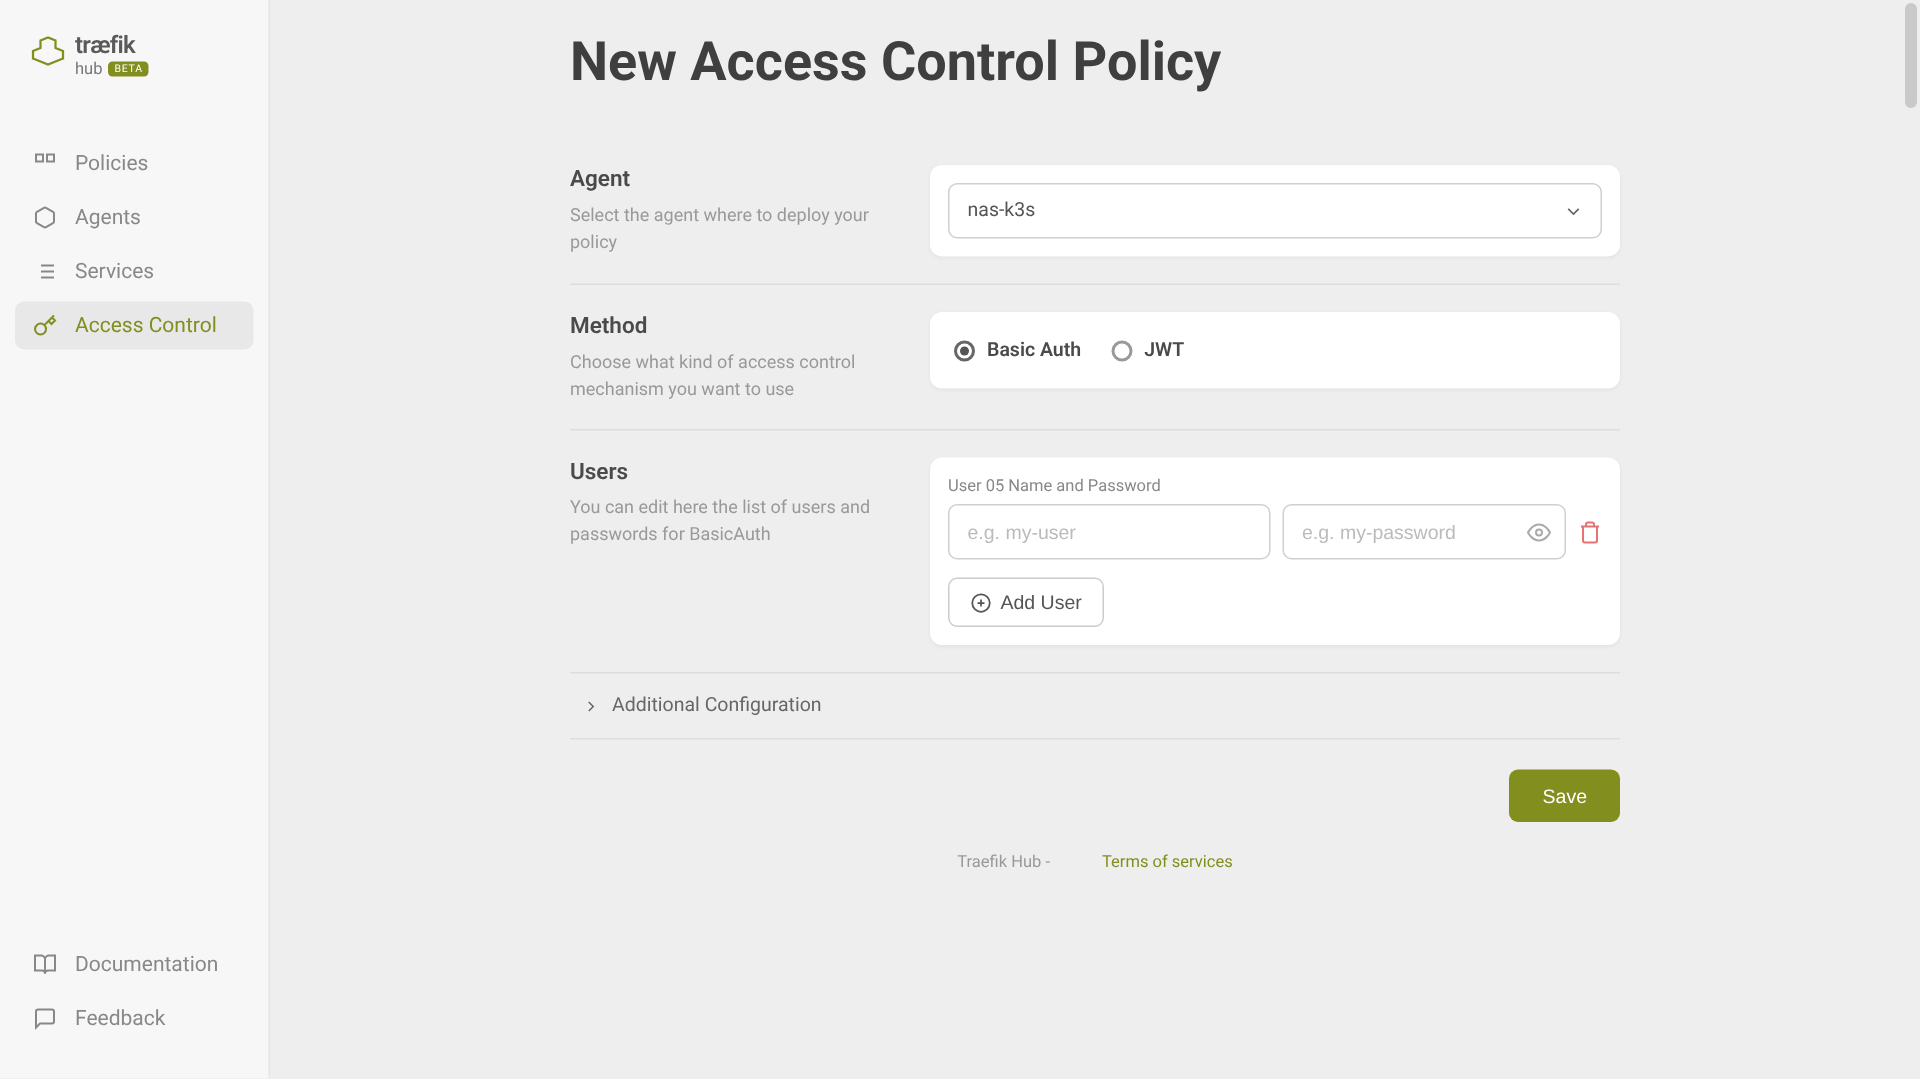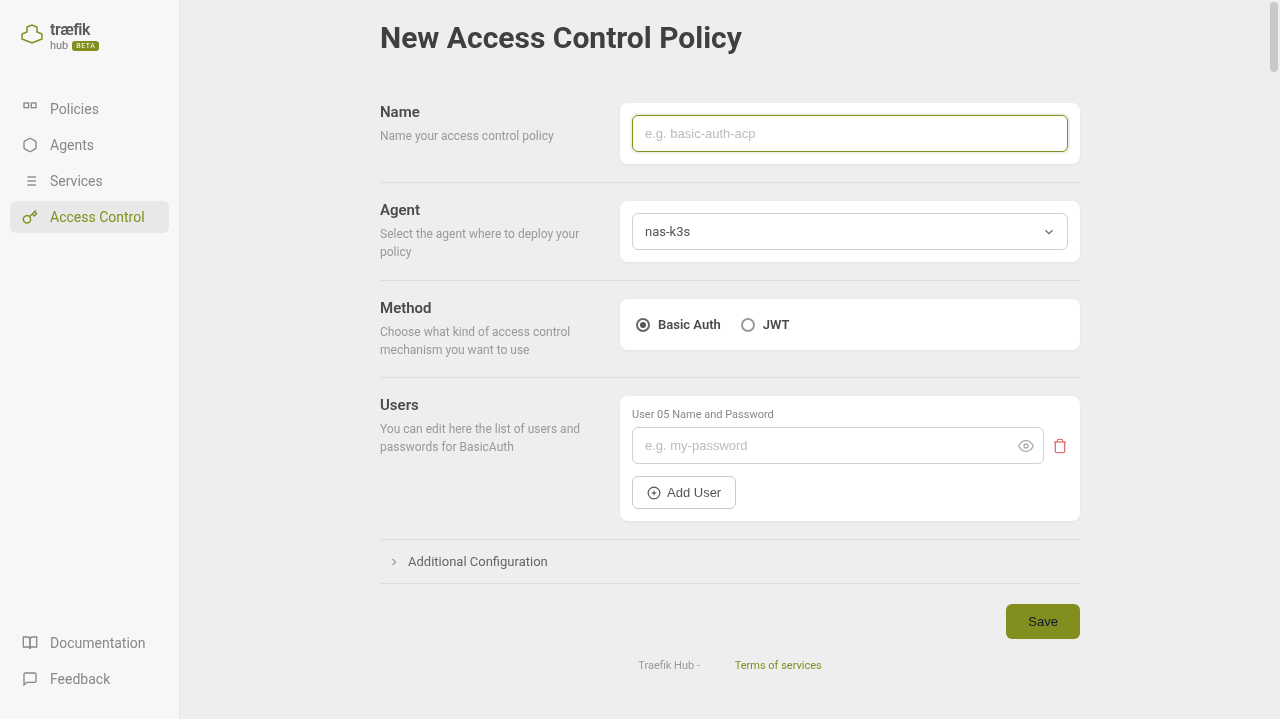--- a/index.html
+++ b/index.html
@@ -22,21 +22,21 @@
     
     .main { flex: 1; background: #eeeeee; overflow-y: auto; position: relative; }
     .topbar { display: flex; align-items: center; justify-content: space-between; padding: 14px 28px; }
     .breadcrumb { display: flex; align-items: center; gap: 8px; color: #6b6b6b; font-size: 13px; }
     .topbar-right { display: flex; align-items: center; gap: 18px; }
     .status { display: flex; align-items: center; gap: 8px; color: #828E1E; font-size: 13px; }
     .status-dot { width: 8px; height: 8px; background: #828E1E; border-radius: 50%; }
     .top-icon { color: #888; cursor: pointer; }
 
     .content { max-width: 700px; margin: 0 auto; padding: 20px 0 40px; }
-    .page-title { font-size: 30px; font-weight: 700; color: #3f3f3f; margin-bottom: 30px; }
+    .page-title { font-size: 36px; font-weight: 700; color: #3f3f3f; margin-bottom: 30px; }
     .section { display: flex; gap: 30px; padding: 18px 0; border-bottom: 1px solid #ddd; }
     .section:last-of-type { border-bottom: none; }
     .section-left { width: 210px; flex-shrink: 0; }
     .section-title { font-size: 15px; font-weight: 600; color: #4a4a4a; margin-bottom: 6px; }
     .section-desc { font-size: 12px; color: #999; line-height: 1.5; }
     .section-right { flex: 1; }
 
     .card { background: #fff; border-radius: 8px; padding: 12px; box-shadow: 0 1px 3px rgba(0,0,0,0.05); }
     .input, .select { width: 100%; border: 1px solid #d0d0d0; border-radius: 6px; padding: 10px 12px; font-size: 13px; color: #555; background: #fff; }
     .input::placeholder { color: #bbb; }
@@ -50,21 +50,21 @@
 
     .user-label { font-size: 11px; color: #888; margin-bottom: 6px; }
     .user-row { display: flex; gap: 8px; align-items: center; margin-bottom: 12px; }
     .pw-wrap { position: relative; flex: 1; }
     .eye { position: absolute; right: 10px; top: 50%; transform: translateY(-50%); color: #aaa; cursor: pointer; }
     .trash { color: #e57373; cursor: pointer; }
     .add-user { display: inline-flex; align-items: center; gap: 6px; border: 1px solid #ccc; background: #fff; padding: 8px 14px; border-radius: 6px; cursor: pointer; color: #555; font-size: 13px; }
 
     .expander { padding: 14px 8px; border-top: 1px solid #ddd; border-bottom: 1px solid #ddd; display: flex; align-items: center; gap: 8px; color: #666; cursor: pointer; font-size: 13px;}
     .actions { display: flex; justify-content: flex-end; margin-top: 20px; }
-    .save { background: #828E1E; color: #0f172a; border: none; padding: 10px 22px; border-radius: 6px; cursor: pointer; font-size: 13px; font-weight: 500;}
+    .save { background: #828E1E; color: #ffffff; border: none; padding: 10px 22px; border-radius: 6px; cursor: pointer; font-size: 13px; font-weight: 500;}
     .footer { text-align: center; font-size: 11px; color: #999; margin-top: 20px; }
     .footer a { color: #828E1E; text-decoration: none; margin-left: 32px; }
     .scrollbar { position: absolute; right: 2px; top: 2px; width: 8px; height: 70px; background: #c9c9c9; border-radius: 4px; }
   </style>
 </head>
 <body>
 
 <div class="app">
   <aside class="sidebar">
     <div class="logo">
@@ -129,31 +129,20 @@
       </div>
     </div>
   </aside>
 
   <main class="main">
     <div class="scrollbar"></div>
 
     <div class="content">
       <h1 class="page-title">New Access Control Policy</h1>
 
-      <div class="section">
-        <div class="section-left">
-          <div class="section-title">Name</div>
-          <div class="section-desc">Name your access control policy</div>
-        </div>
-        <div class="section-right">
-          <div class="card">
-            <input class="input" autofocus="" style="border-color: rgb(130, 142, 30); box-shadow: rgba(130, 142, 30, 0.12) 0px 0px 0px 2px;" placeholder="e.g. basic-auth-acp">
-          </div>
-        </div>
-      </div>
 
       <div class="section">
         <div class="section-left">
           <div class="section-title">Agent</div>
           <div class="section-desc">Select the agent where to deploy your policy</div>
         </div>
         <div class="section-right">
           <div class="card">
             <div class="select-wrap">
               <div class="input" style="cursor:pointer">nas-k3s</div>
@@ -188,20 +177,21 @@
 
       <div class="section" style="border-bottom:none">
         <div class="section-left">
           <div class="section-title">Users</div>
           <div class="section-desc">You can edit here the list of users and passwords for BasicAuth</div>
         </div>
         <div class="section-right">
           <div class="card">
             <div class="user-label">User 05 Name and Password</div>
             <div class="user-row">
+              <input class="input" style="flex: 1 1 0%;" placeholder="e.g. my-user">
               <div class="pw-wrap">
                 <input class="input" placeholder="e.g. my-password" style="">
                 <svg class="eye" width="16" height="16" viewBox="0 0 24 24" fill="none" stroke="currentColor" stroke-width="2">
                     <path d="M1 12s4-8 11-8 11 8 11 8-4 8-11 8-11-8-11-8z"></path>
                     <circle cx="12" cy="12" r="3"></circle>
                   </svg>
               </div>
               <svg class="trash" width="16" height="16" viewBox="0 0 24 24" fill="none" stroke="currentColor" stroke-width="2">
                   <polyline points="3 6 5 6 21 6"></polyline>
                   <path d="M19 6v14a2 2 0 0 1-2 2H7a2 2 0 0 1-2-2V6m3 0V4a2 2 0 0 1 2-2h4a2 2 0 0 1 2 2v2"></path>

